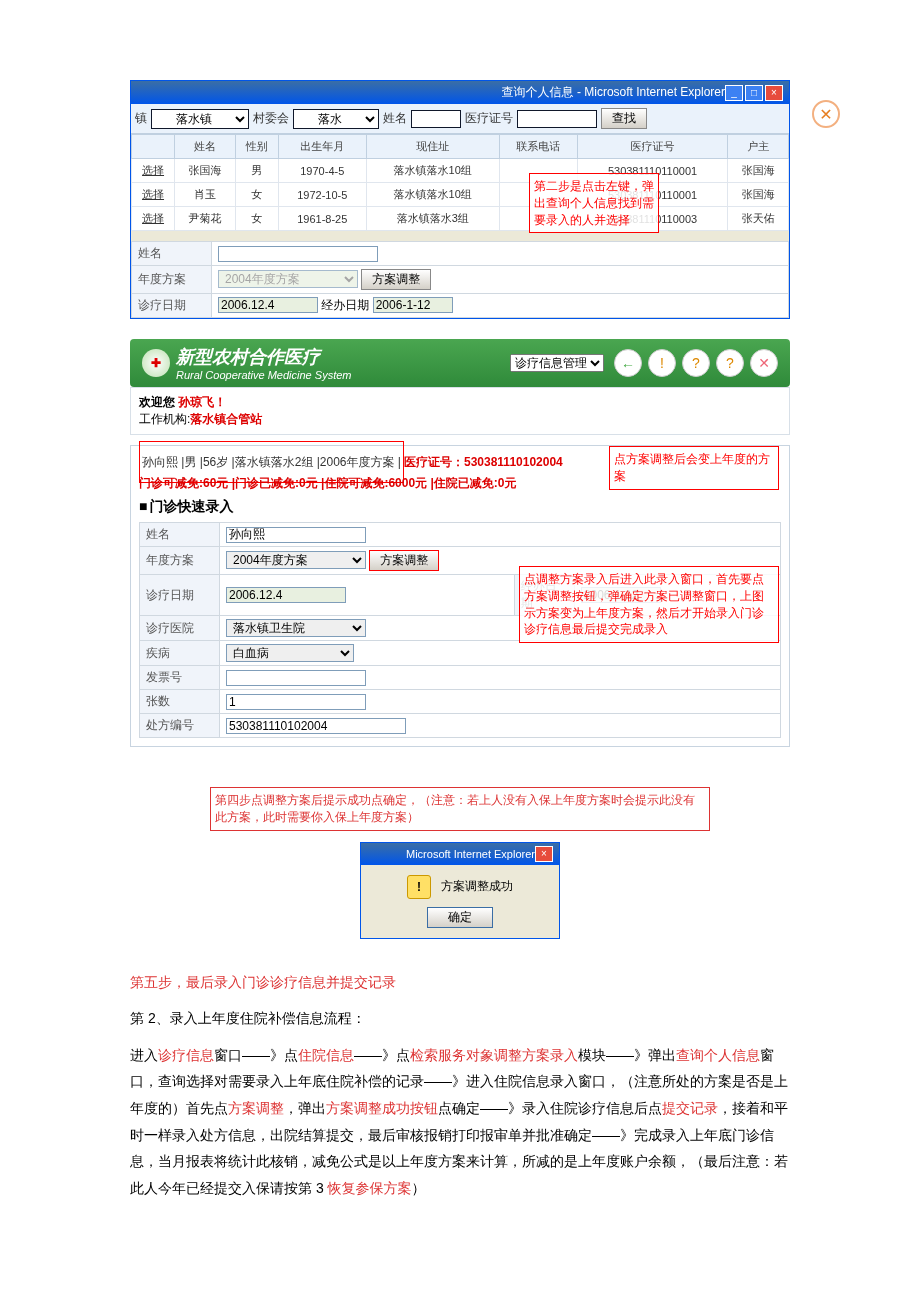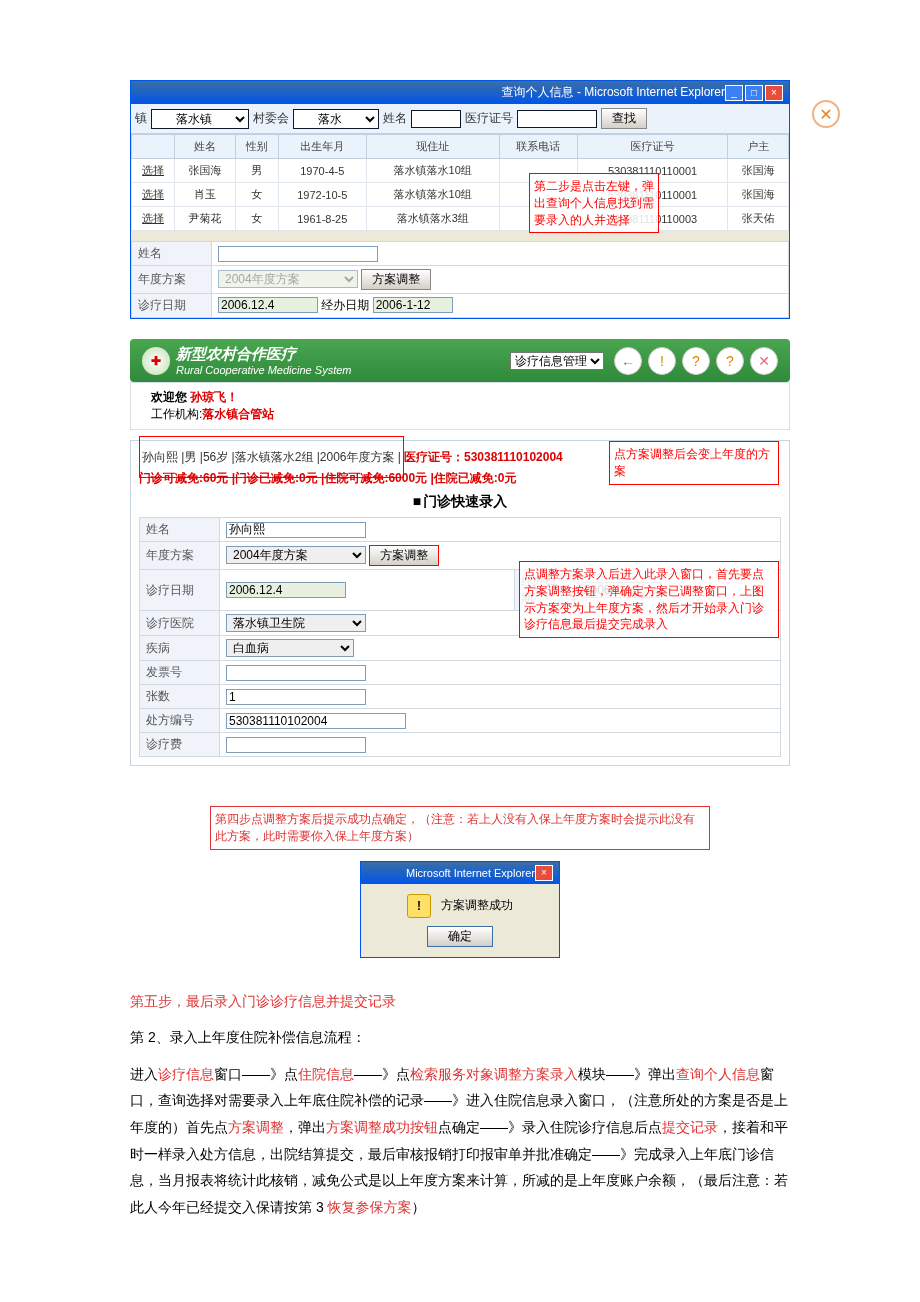--- a/index.html
+++ b/index.html
@@ -20,32 +20,32 @@
   .annot{position:absolute;border:1px solid #f00;color:#f00;font-size:12px;padding:4px;background:rgba(255,255,255,0.85);line-height:1.4}
   .formtbl{width:100%;border-collapse:collapse;background:#fff}
   .formtbl td{border:1px solid #d0d8e0;padding:3px 6px;font-size:12px}
   .formtbl td.k{background:#f0f4fa;color:#555;width:80px}
   .formtbl input,.formtbl select{font-size:12px;border:1px solid #7f9db9;padding:0 2px}
   .appbar{background:linear-gradient(to bottom,#4aa650,#2f8a3a);color:#fff;padding:6px 12px;display:flex;align-items:center;justify-content:space-between;border-radius:4px;margin-top:20px}
   .appbar .logo{display:flex;align-items:center;gap:6px}
   .appbar .logo .shield{width:28px;height:28px;background:radial-gradient(circle,#fff,#bde0b0);border-radius:50%;display:flex;align-items:center;justify-content:center;color:#d00;font-weight:bold}
   .appbar .rbtns{display:flex;gap:6px}
   .rnd{width:28px;height:28px;border-radius:50%;background:#fff;border:1px solid #ccc;display:flex;align-items:center;justify-content:center;font-size:14px;color:#d80}
-  .welcome{background:#fff;padding:6px 20px;display:flex;align-items:center;gap:28px;flex-wrap:wrap;border:1px solid #d8e0e8}
+  .welcome{background:#fff;padding:6px 8px;display:flex;align-items:center;gap:28px;flex-wrap:wrap;border:1px solid #d8e0e8}
   .welcome .u{color:#d00;font-weight:bold}
   .welcome .org{color:#d00;font-weight:bold}
   .tabs{display:flex;gap:30px;margin-left:auto}
   .tab{display:flex;align-items:center;gap:4px;text-decoration:underline;cursor:pointer}
   .editico{display:inline-block;width:14px;height:14px;background:#fff;border:1px solid #999;position:relative}
   .editico::after{content:"✎";position:absolute;top:-2px;left:1px;color:#6a3;font-size:11px}
   .patient{border:1px solid #c8d4e0;margin-top:10px;padding:8px;background:#fff}
   .patient .hdr{font-size:12px;color:#333}
   .patient .hdr .red{color:#d00;font-weight:bold}
   .quota{color:#d00;font-weight:bold;margin-top:4px}
-  .sect{font-size:14px;font-weight:bold;text-align:center;margin:6px 0}
+  .sect{font-size:14px;font-weight:bold;margin:6px 0}
   .sect::before{content:"■";margin-right:2px}
   .dialog{width:200px;margin:10px auto 8px;border:1px solid #0055ea}
   .dialog .db{background:#ece9d8;padding:10px;text-align:center}
   .doc{margin-top:30px;font-size:14px;line-height:1.9}
   .doc .step{color:#d33}
   .doc .kw{color:#d33}
   .doc p{margin-top:10px}
   .container{position:relative}
   .circle-x{width:28px;height:28px;border-radius:50%;background:#fff;border:2px solid #f3b080;color:#e67e22;display:flex;align-items:center;justify-content:center;font-size:16px;position:absolute}
 </style>
@@ -146,21 +146,21 @@
   </tbody>
       </table>
 </div>
 
 <div class="circle-x" style="top:20px;right:-50px">✕</div>
 
 <div class="appbar">
   <div class="logo">
     <div class="shield">✚</div>
     <div>
-      <div style="font-style:italic;font-weight:bold;font-size:15px">新型农村合作医疗</div>
+      <div style="font-style:italic;font-weight:bold;font-size:18px">新型农村合作医疗</div>
       <div style="font-size:11px;font-style:italic">Rural Cooperative Medicine System</div>
     </div>
   </div>
   <div style="display:flex;align-items:center;gap:10px">
     <select style="font-size:12px"><option>诊疗信息管理</option></select>
     <div class="rbtns">
       <div class="rnd" style="color:#4a4">←</div>
       <div class="rnd">!</div>
       <div class="rnd">?</div>
       <div class="rnd">?</div>
@@ -214,24 +214,20 @@
             <td colspan="3"><input style="width: 140px;"></td>
           </tr>
     <tr>
             <td class="k">张数</td>
             <td colspan="3"><input style="width: 140px;" value="1"></td>
           </tr>
     <tr>
             <td class="k">处方编号</td>
             <td colspan="3"><input style="width: 180px;" value="530381110102004"></td>
           </tr>
-    <tr>
-            <td class="k">诊疗费</td>
-            <td colspan="3"><input style="width: 140px;"></td>
-          </tr>
   </tbody>
       </table>
   <div class="annot" style="top:120px;right:10px;width:260px">点调整方案录入后进入此录入窗口，首先要点方案调整按钮，弹确定方案已调整窗口，上图示方案变为上年度方案，然后才开始录入门诊诊疗信息最后提交完成录入</div>
 </div>
 
 <div class="annot" style="position:relative;width:500px;margin:40px auto 11px;color:#d33;border-color:#d33">第四步点调整方案后提示成功点确定，（注意：若上人没有入保上年度方案时会提示此没有此方案，此时需要你入保上年度方案）</div>
 <div class="dialog">
   <div class="titlebar" style="font-size:11px">
     <span>Microsoft Internet Explorer</span>
     <div class="wbtn close">×</div>

